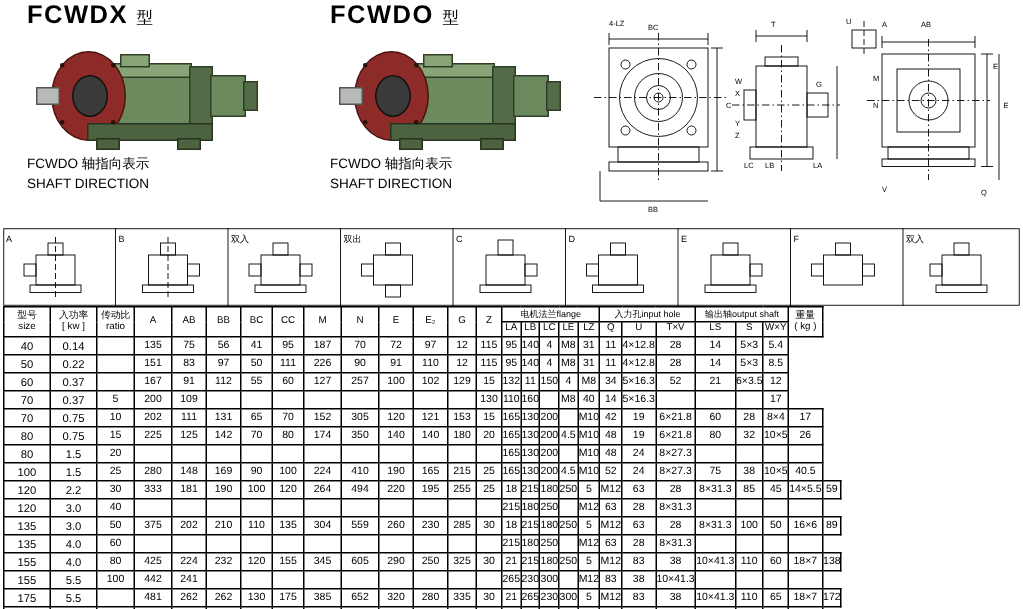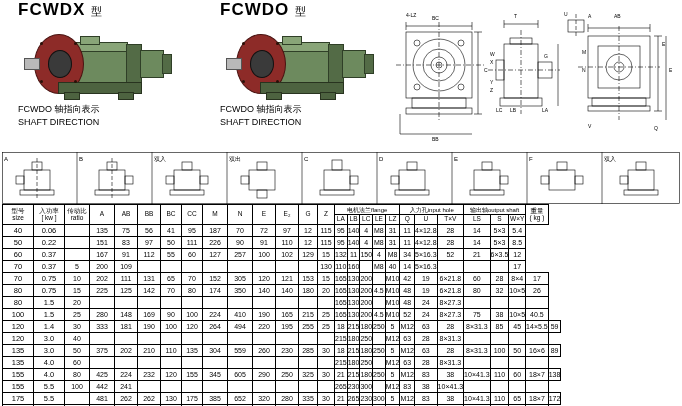--- a/index.html
+++ b/index.html
@@ -307,21 +307,21 @@
             <td style="font-size: 6.5px;">U</td>
             <td style="font-size: 6.5px;">T×V</td>
             <td style="font-size: 6.5px;">LS</td>
             <td style="font-size: 6.5px;">S</td>
             <td style="font-size: 6.5px;">W×Y</td>
           </tr>
         </thead>
       <tbody>
           <tr>
             <td class="cell sz">40</td>
-            <td class="cell sz">0.06</td>
+            <td class="cell sz">0.14</td>
             <td class="cell"></td>
             <td class="cell">135</td>
             <td class="cell">75</td>
             <td class="cell">56</td>
             <td class="cell">41</td>
             <td class="cell">95</td>
             <td class="cell">187</td>
             <td class="cell">70</td>
             <td class="cell">72</td>
             <td class="cell">97</td>
@@ -527,21 +527,21 @@
             <td class="cell">52</td>
             <td class="cell">24</td>
             <td class="cell">8×27.3</td>
             <td class="cell">75</td>
             <td class="cell">38</td>
             <td class="cell">10×5</td>
             <td class="cell">40.5</td>
           </tr>
           <tr>
             <td class="cell sz">120</td>
-            <td class="cell sz">1.4</td>
+            <td class="cell sz">2.2</td>
             <td class="cell">30</td>
             <td class="cell">333</td>
             <td class="cell">181</td>
             <td class="cell">190</td>
             <td class="cell">100</td>
             <td class="cell">120</td>
             <td class="cell">264</td>
             <td class="cell">494</td>
             <td class="cell">220</td>
             <td class="cell">195</td>

